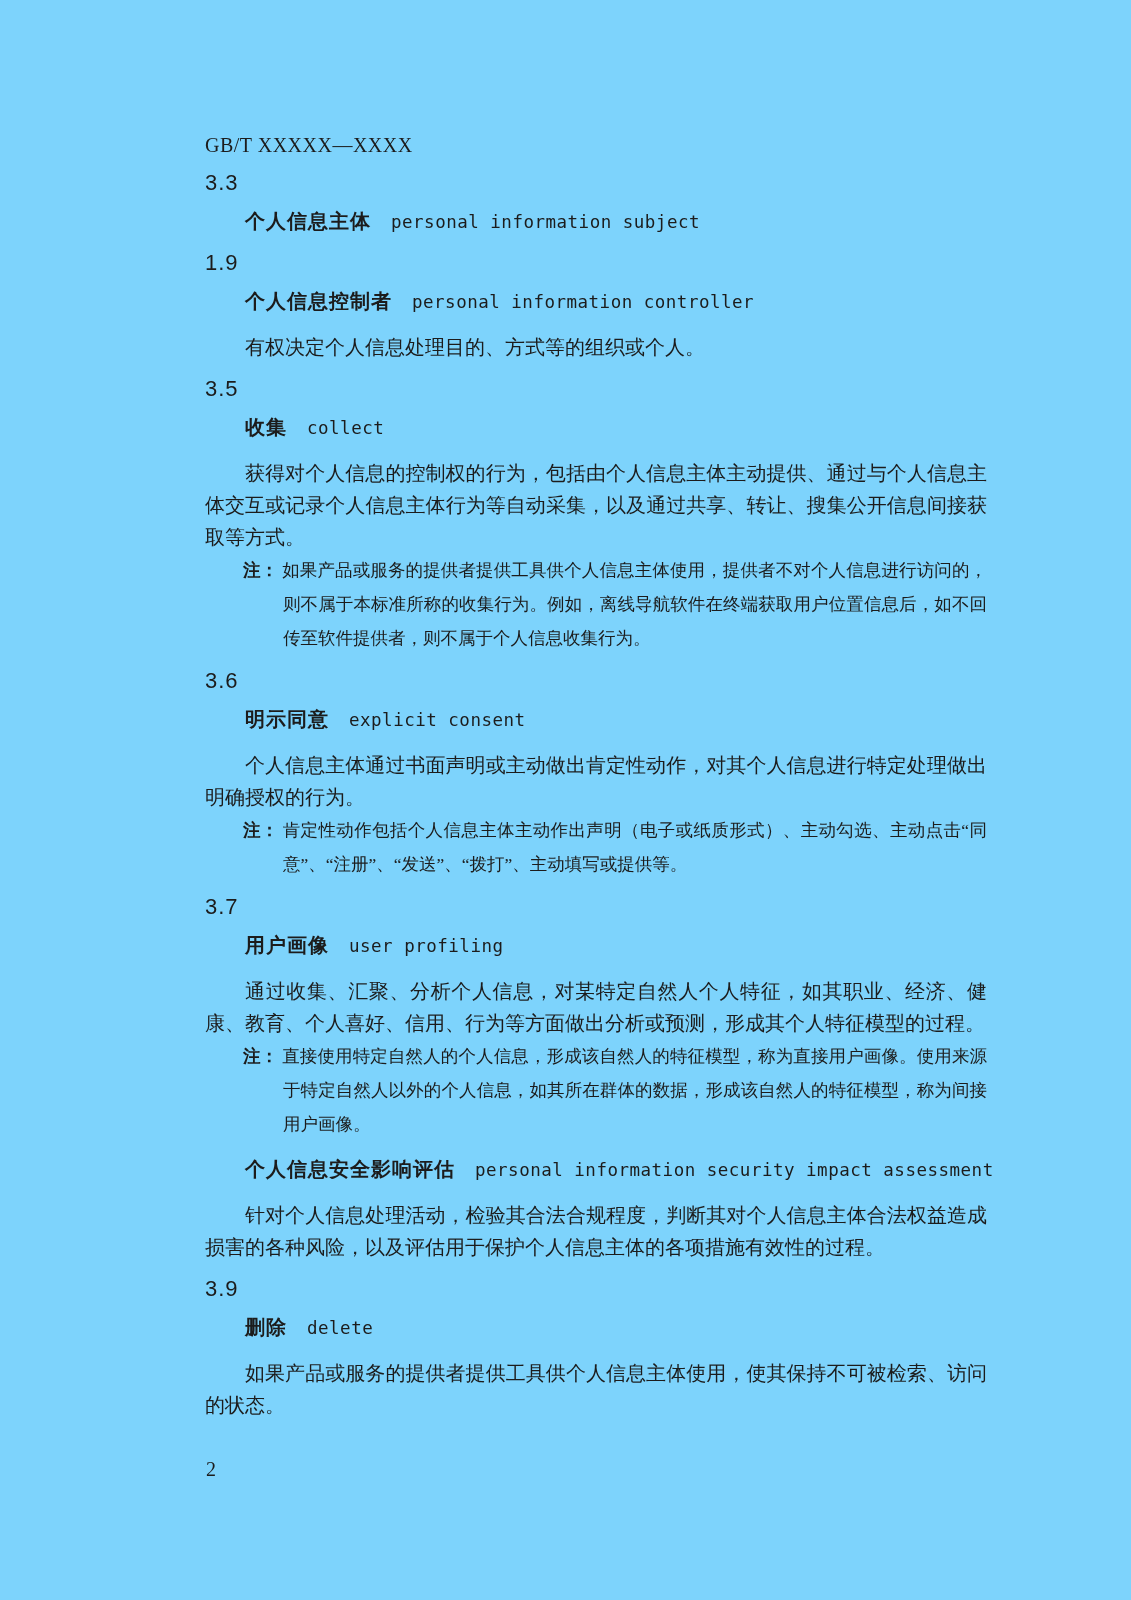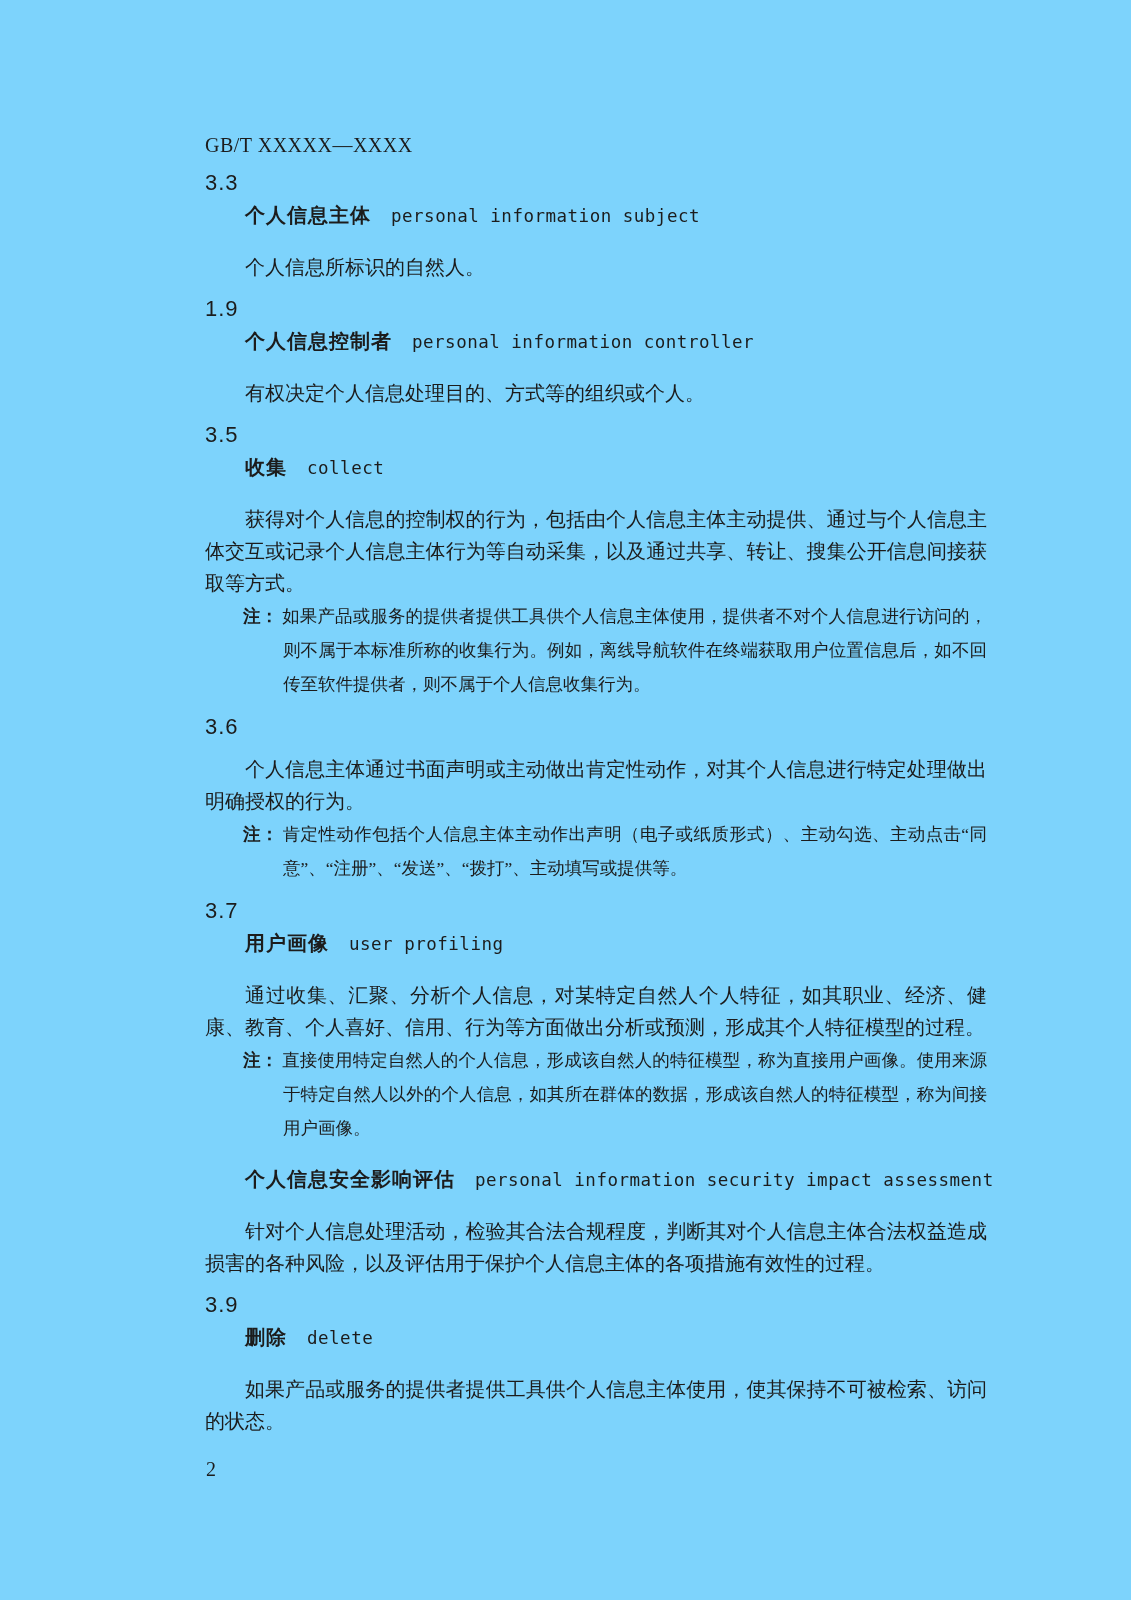--- a/index.html
+++ b/index.html
@@ -33,23 +33,24 @@
   .term-section {
     margin-top: 14px;
   }
   .sec-num {
     font-family: "Liberation Sans", "DejaVu Sans", sans-serif;
     font-size: 22px;
     line-height: 24px;
     letter-spacing: 1px;
   }
   .term-line {
-    line-height: 40px;
+    line-height: 28px;
     padding-left: 40px;
     white-space: nowrap;
+    margin-top: 12px;
   }
   .term-zh {
     font-family: "Liberation Sans", "DejaVu Sans", sans-serif;
     font-weight: bold;
     font-size: 20px;
     letter-spacing: 1px;
   }
   .term-en {
     font-family: "DejaVu Sans Mono", "Liberation Mono", monospace;
     font-size: 17.5px;
@@ -90,21 +91,20 @@
 <div class="page">
   <div class="content">
 
     <div class="doc-code">GB/T XXXXX—XXXX</div>
 
     <section class="term-section">
       <div class="sec-num">3.3</div>
       <div class="term-line">
         <span class="term-zh">个人信息主体</span><span class="term-en">personal information subject</span>
       </div>
-      <p class="def">个人信息所标识的自然人。</p>
     </section>
 
     <section class="term-section">
       <div class="sec-num">1.9</div>
       <div class="term-line">
         <span class="term-zh">个人信息控制者</span><span class="term-en">personal information controller</span>
       </div>
       <p class="def">有权决定个人信息处理目的、方式等的组织或个人。</p>
     </section>
 
@@ -114,20 +114,23 @@
         <span class="term-zh">收集</span><span class="term-en">collect</span>
       </div>
       <p class="def">获得对个人信息的控制权的行为，包括由个人信息主体主动提供、通过与个人信息主体交互或记录个人信息主体行为等自动采集，以及通过共享、转让、搜集公开信息间接获取等方式。</p>
       <div class="note">
         <span class="note-label">注：</span><span>如果产品或服务的提供者提供工具供个人信息主体使用，提供者不对个人信息进行访问的，则不属于本标准所称的收集行为。例如，离线导航软件在终端获取用户位置信息后，如不回传至软件提供者，则不属于个人信息收集行为。</span>
       </div>
     </section>
 
     <section class="term-section">
       <div class="sec-num">3.6</div>
+      <div class="term-line">
+        <span class="term-zh">明示同意</span><span class="term-en">explicit consent</span>
+      </div>
       <p class="def">个人信息主体通过书面声明或主动做出肯定性动作，对其个人信息进行特定处理做出明确授权的行为。</p>
       <div class="note">
         <span class="note-label">注：</span><span>肯定性动作包括个人信息主体主动作出声明（电子或纸质形式）、主动勾选、主动点击“同意”、“注册”、“发送”、“拨打”、主动填写或提供等。</span>
       </div>
     </section>
 
     <section class="term-section">
       <div class="sec-num">3.7</div>
       <div class="term-line">
         <span class="term-zh">用户画像</span><span class="term-en">user profiling</span>

